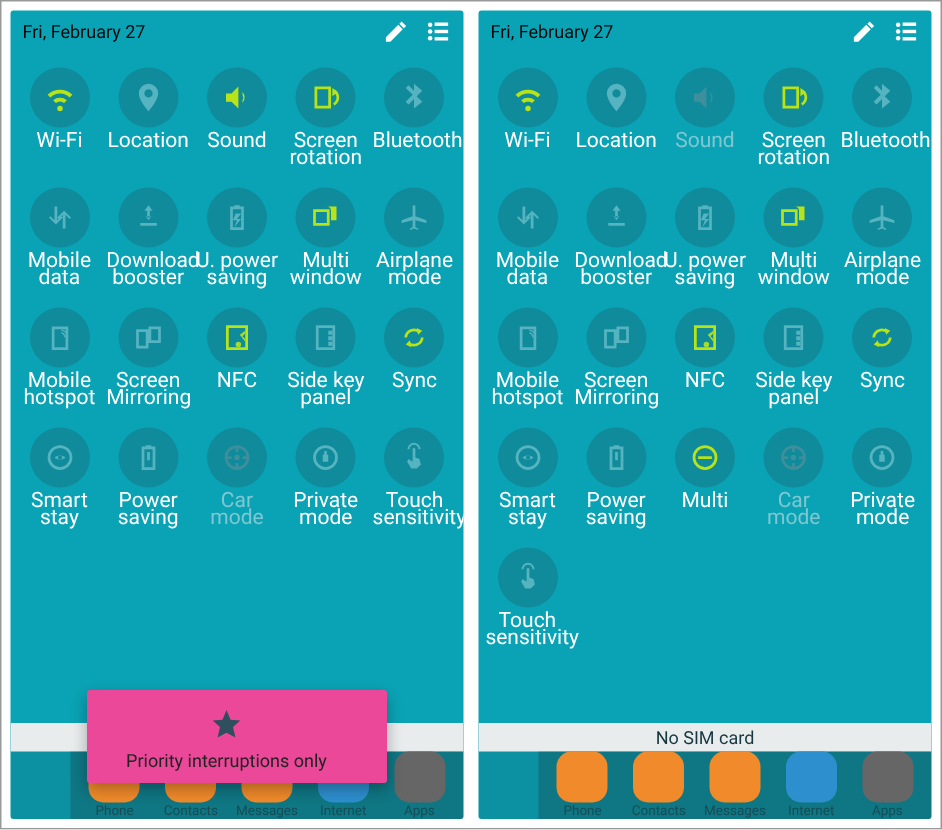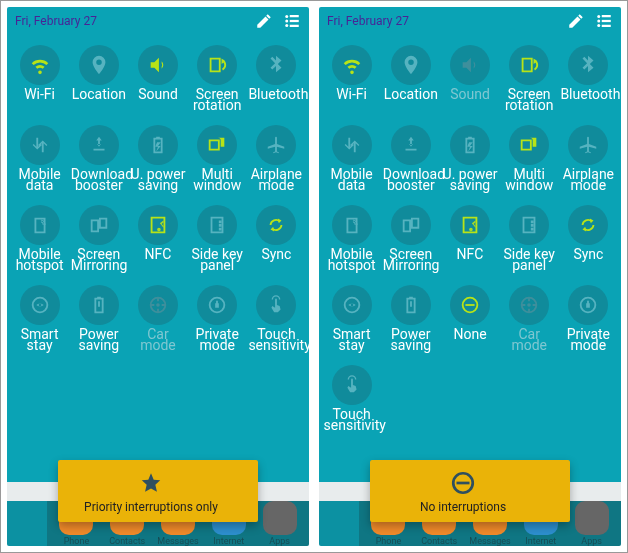--- a/index.html
+++ b/index.html
@@ -26,21 +26,21 @@
     overflow: hidden;
     display: flex;
     flex-direction: column;
     border-radius: 2px;
   }
   .statusbar {
     display: flex;
     align-items: center;
     height: 28px;
     padding: 0 8px;
-    color: #4c1d95;
+    color: #000000;
     font-size: 12px;
   }
   .statusbar .date { flex: 1; opacity: 0.95; }
   .statusbar .act { margin-left: 10px; display:flex; align-items:center; }
   .grid {
     display: grid;
     grid-template-columns: repeat(5, 1fr);
     padding: 4px 4px 0 4px;
     gap: 2px 2px;
   }
@@ -64,21 +64,21 @@
     text-align: center;
     min-height: 22px;
     max-width: 56px;
   }
   .tile.dim .lbl { color: #7fc7d1; }
   .toast {
     position: absolute;
     bottom: 24px;
     left: 50%;
     transform: translateX(-50%);
-    background: #eab308;
+    background: #ec4899;
     border-radius: 2px;
     box-shadow: 0 4px 10px rgba(0,0,0,0.3);
     width: 200px;
     padding: 10px 20px 8px 6px;
     display: flex;
     flex-direction: column;
     align-items: center;
   }
   .toast .ticon { color: #2f4f5f; margin-bottom: 4px; }
   .toast .tlabel { font-size: 12px; color: #222; }
@@ -518,21 +518,21 @@
           </div>
       <div class="lbl">Power saving</div>
         </div>
         <div class="tile">
       <div class="circ">
             <svg width="22" height="22" viewBox="0 0 24 24">
               <circle cx="12" cy="12" r="8" fill="none" stroke="#b8e317" stroke-width="2"></circle>
               <line x1="7" y1="12" x2="17" y2="12" stroke="#b8e317" stroke-width="2"></line>
             </svg>
           </div>
-      <div class="lbl">None</div>
+      <div class="lbl">Multi</div>
         </div>
         <div class="tile dim">
       <div class="circ">
             <svg width="22" height="22" viewBox="0 0 24 24">
               <circle cx="12" cy="12" r="8" fill="none" stroke="#3e8f9c" stroke-width="2"></circle>
               <circle cx="12" cy="12" r="2" fill="#3e8f9c"></circle>
               <path stroke="#3e8f9c" stroke-width="2" d="M12 4v4M12 16v4M4 12h4M16 12h4"></path>
             </svg>
           </div>
       <div class="lbl">Car mode</div>
@@ -573,24 +573,15 @@
           </div>
           <div class="ditem">
             <div class="dbox" style="background:#2d8fce"></div>
       <div class="dlbl">Internet</div>
           </div>
           <div class="ditem">
             <div class="dbox" style="background:#666"></div>
       <div class="dlbl">Apps</div>
           </div>
         </div>
-      </div>
-      <div class="toast">
-        <div class="ticon">
-          <svg width="26" height="26" viewBox="0 0 24 24">
-            <circle cx="12" cy="12" r="9" fill="none" stroke="#2f4f5f" stroke-width="2.5"></circle>
-            <line x1="6" y1="12" x2="18" y2="12" stroke="#2f4f5f" stroke-width="2.5"></line>
-          </svg>
-        </div>
-    <div class="tlabel">No interruptions</div>
       </div>
     </div>
 </div>
 
 </body></html>

